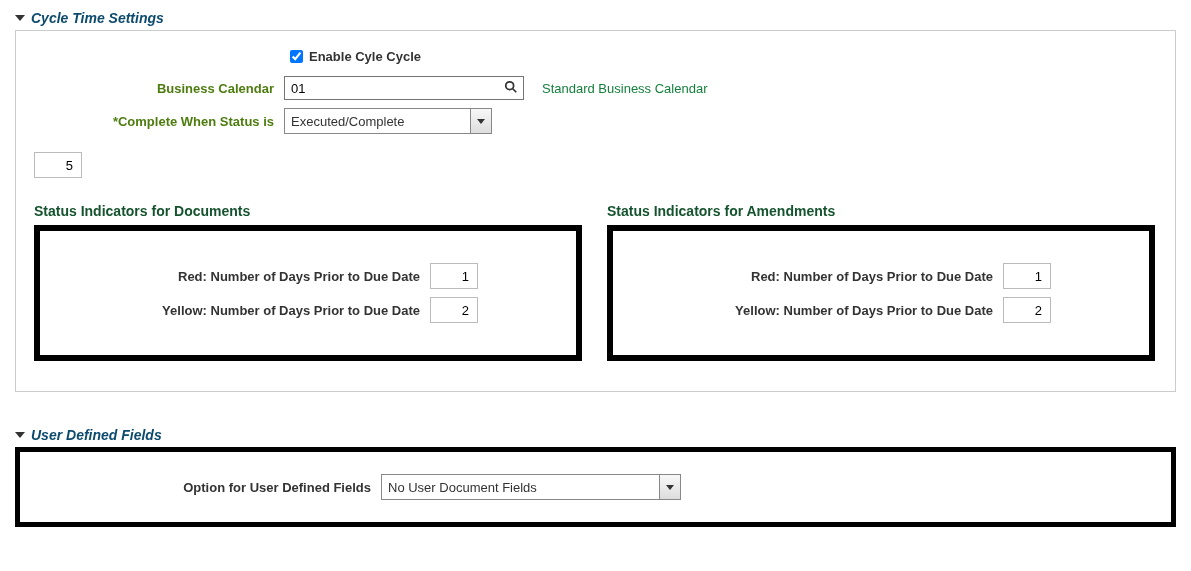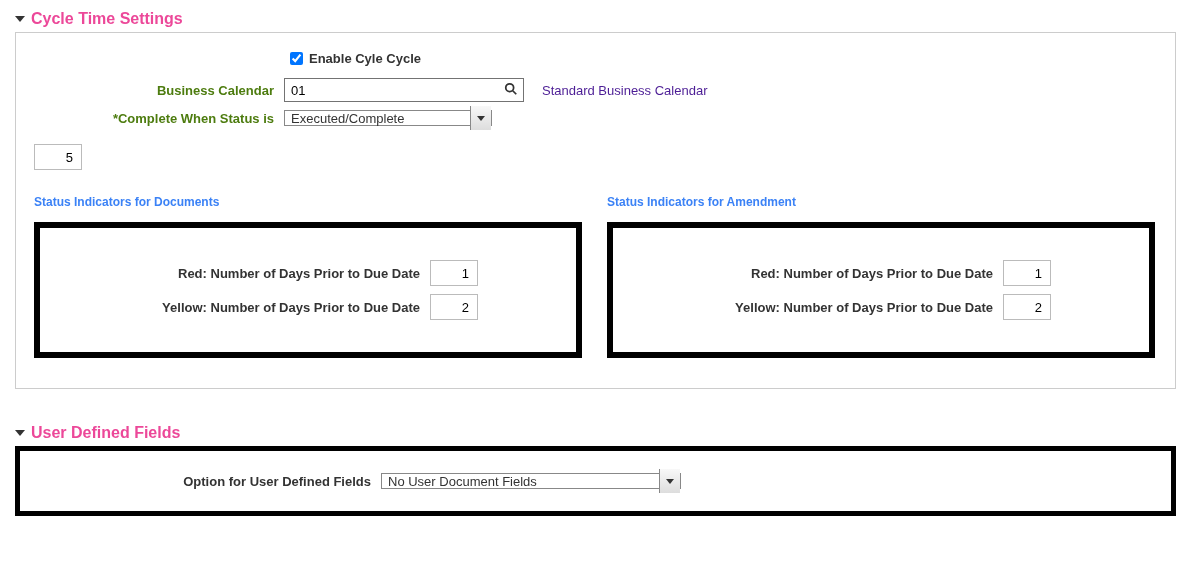--- a/index.html
+++ b/index.html
@@ -17,23 +17,24 @@
     cursor: pointer;
   }
   .section-header .arrow {
     width: 0; height: 0;
     border-left: 5px solid transparent;
     border-right: 5px solid transparent;
     border-top: 6px solid #333;
     margin-right: 6px;
   }
   .section-title {
-    color: #ec4899;
-    font-weight: bold;
-    font-size: 16px;
+    color: #0c4a6e;
+    font-weight: bold;
+    font-size: 14px;
+    font-style: italic;
   }
   .section-box {
     border: 1px solid #ccc;
     padding: 12px 18px 30px 18px;
     margin-bottom: 35px;
   }
   .form-row {
     display: flex;
     align-items: center;
     margin: 8px 0;
@@ -59,25 +60,25 @@
   }
   .lookup-icon {
     position: absolute;
     right: 6px;
     top: 4px;
     cursor: pointer;
     color: #333;
   }
   .lookup-desc {
     margin-left: 18px;
-    color: #4c1d95;
+    color: #15803d;
   }
   .select-box {
     width: 208px;
-    height: 16px;
+    height: 26px;
     border: 1px solid #888;
     background: #fff;
     display: flex;
     align-items: center;
     justify-content: space-between;
     box-sizing: border-box;
   }
   .select-text {
     padding-left: 6px;
   }
@@ -112,24 +113,24 @@
   }
   .subsection-row {
     display:flex;
     gap: 25px;
     margin-top: 25px;
   }
   .subsection {
     flex: 0 0 548px;
   }
   .subsection-title {
-    color:#3b82f6;
+    color:#14532d;
     font-weight:bold;
-    font-size:12px;
-    margin-bottom:13px;
+    font-size:14px;
+    margin-bottom:6px;
   }
   .subsection-box {
     border:6px solid #000000;
     padding: 24px 10px;
   }
   .sub-label {
     width: 370px;
     text-align:right;
     padding-right:10px;
     font-weight: bold;
@@ -210,21 +211,21 @@
           <input class="num-input" type="text" value="1" style="">
         </div>
         <div class="form-row">
           <div class="sub-label">Yellow: Number of Days Prior to Due Date</div>
           <input class="num-input" type="text" value="2" style="">
         </div>
       </div>
     </div>
 
     <div class="subsection">
-      <div class="subsection-title">Status Indicators for Amendment</div>
+      <div class="subsection-title">Status Indicators for Amendments</div>
       <div class="subsection-box">
         <div class="form-row">
           <div class="sub-label">Red: Number of Days Prior to Due Date</div>
           <input class="num-input" type="text" value="1" style="">
         </div>
         <div class="form-row">
           <div class="sub-label">Yellow: Number of Days Prior to Due Date</div>
           <input class="num-input" type="text" value="2" style="">
         </div>
       </div>

